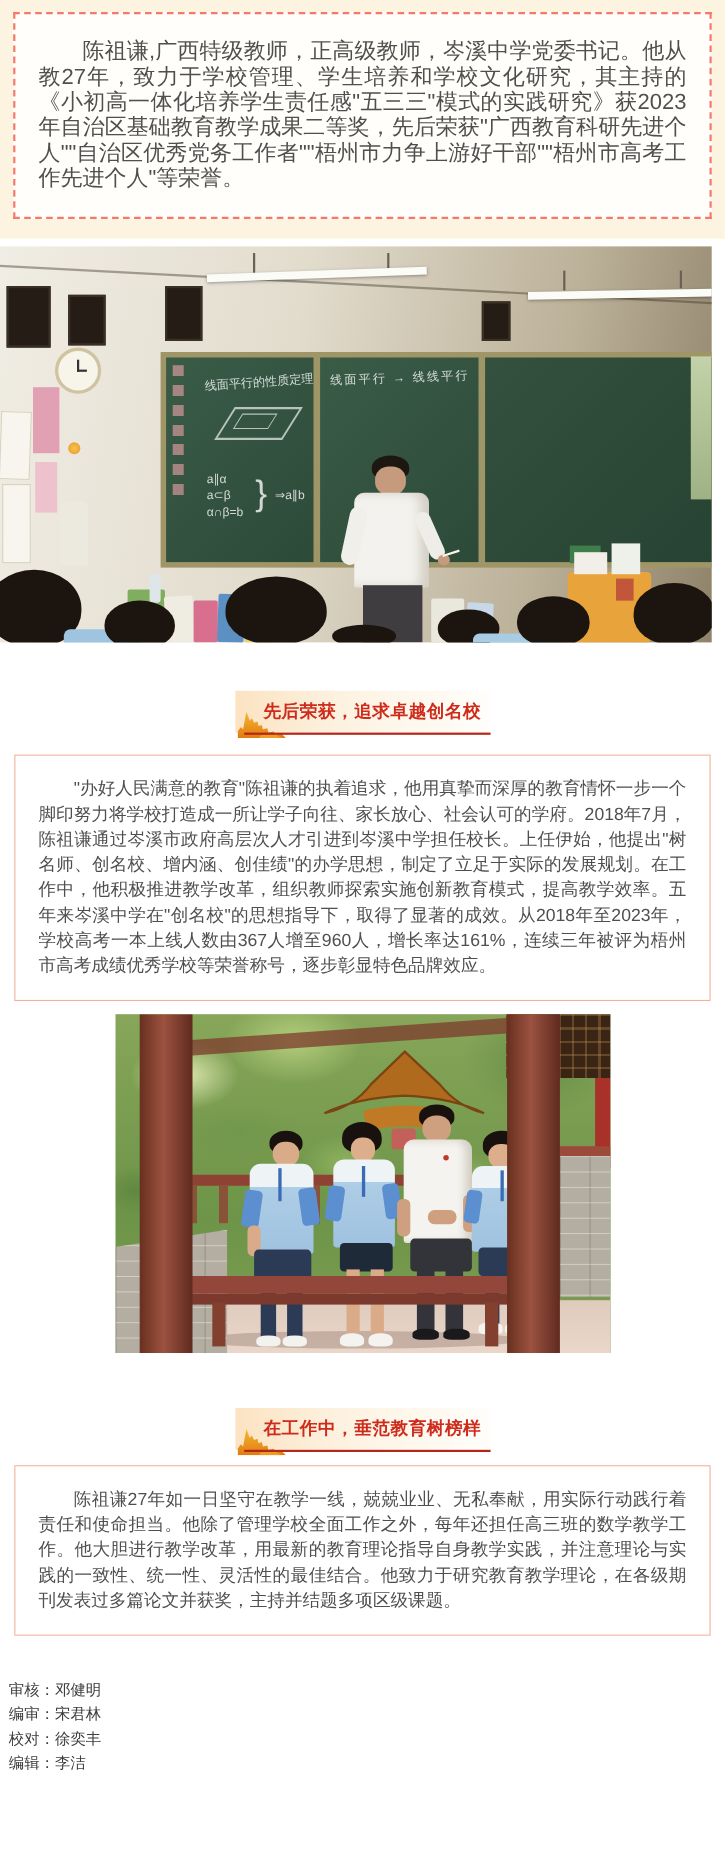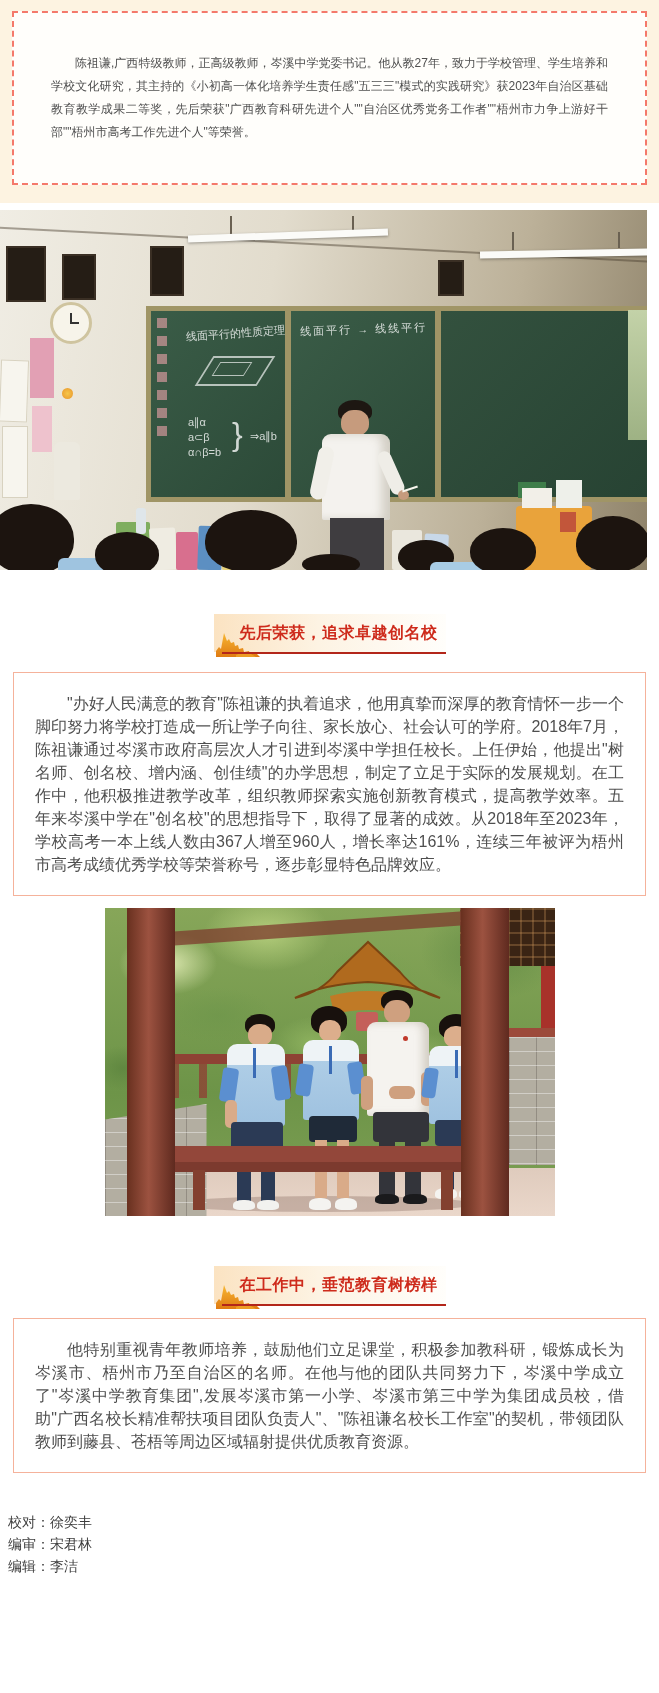--- a/index.html
+++ b/index.html
@@ -1,19 +1,19 @@
 <!DOCTYPE html>
 <html><head>
 <meta charset="utf-8">
 <style>
   html,body{margin:0;padding:0;background:#ffffff;}
   body{width:659px;font-family:"Liberation Sans","DejaVu Sans",sans-serif;}
   .top-section{background:#fdf3e1;padding:11px 12px 18px 12px;}
   .intro-box{border:2px dashed #f4796b;background:#fffefb;padding:23px 21px;}
-  .intro-box p{margin:16px;font-size:12px;line-height:23px;color:#4f4f4f;text-indent:2em;text-align:justify;}
+  .intro-box p{margin:0;font-size:20px;line-height:23px;color:#4f4f4f;text-indent:2em;text-align:justify;}
 
   .photo{position:relative;overflow:hidden;}
   .p1{width:647px;height:360px;margin-top:7px;background:linear-gradient(100deg,#f0ede4 0%,#e2dccd 40%,#bcb199 75%,#8e8269 100%);}
   .abs{position:absolute;}
 
   
   .p1-wire{left:-20px;top:34px;width:700px;height:2px;background:rgba(70,60,45,.45);transform:rotate(3deg);}
   .p1-light{background:#fbfbf8;box-shadow:0 1px 3px rgba(0,0,0,.35);height:7px;}
   .p1-rod{width:2px;background:#6a6152;}
   .p1-spk{background:#251d15;border:2px solid #3a2f24;}
@@ -246,20 +246,21 @@
 </div>
 
 <div class="badge" style="margin-top:50px;">
   <svg class="badge-skyline" width="44" height="30" viewBox="0 0 44 30">
     <path d="M0,30 L0,24 L3,20 L5,22 L8,6 L11,14 L13,12 L15,16 L18,15 L19,19 L22,18 L23,22 L27,21 L28,25 L33,24 L34,27 L40,26 L44,30 Z" fill="url(#sk)"></path>
     <path d="M20,28 q7,-4 15,-1 l5,3 l-20,0 Z" fill="#efa228" opacity=".85"></path>
   </svg>
   <span class="badge-label">在工作中，垂范教育树榜样</span>
 </div>
 <div class="content-box" style="margin-top:14px;">
-  <p>他特别重视青年教师培养，鼓励他们立足课堂，积极参加教科研，锻炼成长为岑溪市、梧州市乃至自治区的名师。在他与他的团队共同努力下，岑溪中学成立了"岑溪中学教育集团",发展岑溪市第一小学、岑溪市第三中学为集团成员校，借助"广西名校长精准帮扶项目团队负责人"、"陈祖谦名校长工作室"的契机，带领团队教师到藤县、苍梧等周边区域辐射提供优质教育资源。</p>
+  <p>陈祖谦27年如一日坚守在教学一线，兢兢业业、无私奉献，用实际行动践行着责任和使命担当。他除了管理学校全面工作之外，每年还担任高三班的数学教学工作。他大胆进行教学改革，用最新的教育理论指导自身教学实践，并注意理论与实践的一致性、统一性、灵活性的最佳结合。他致力于研究教育教学理论，在各级期刊发表过多篇论文并获奖，主持并结题多项区级课题。</p>
 </div>
 
 <div class="footer">
+  <div>审核：邓健明</div>
+  <div>编审：宋君林</div>
   <div>校对：徐奕丰</div>
-  <div>编审：宋君林</div>
   <div>编辑：李洁</div>
 </div>
 
 </body></html>

